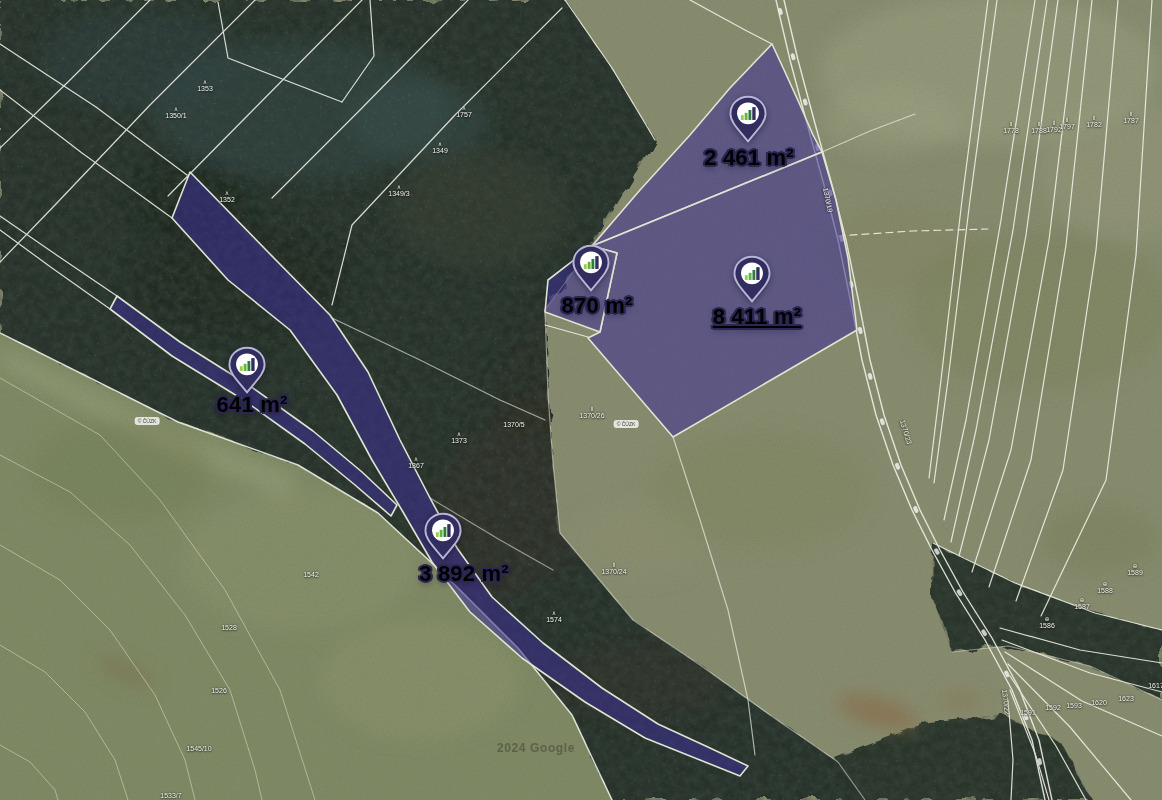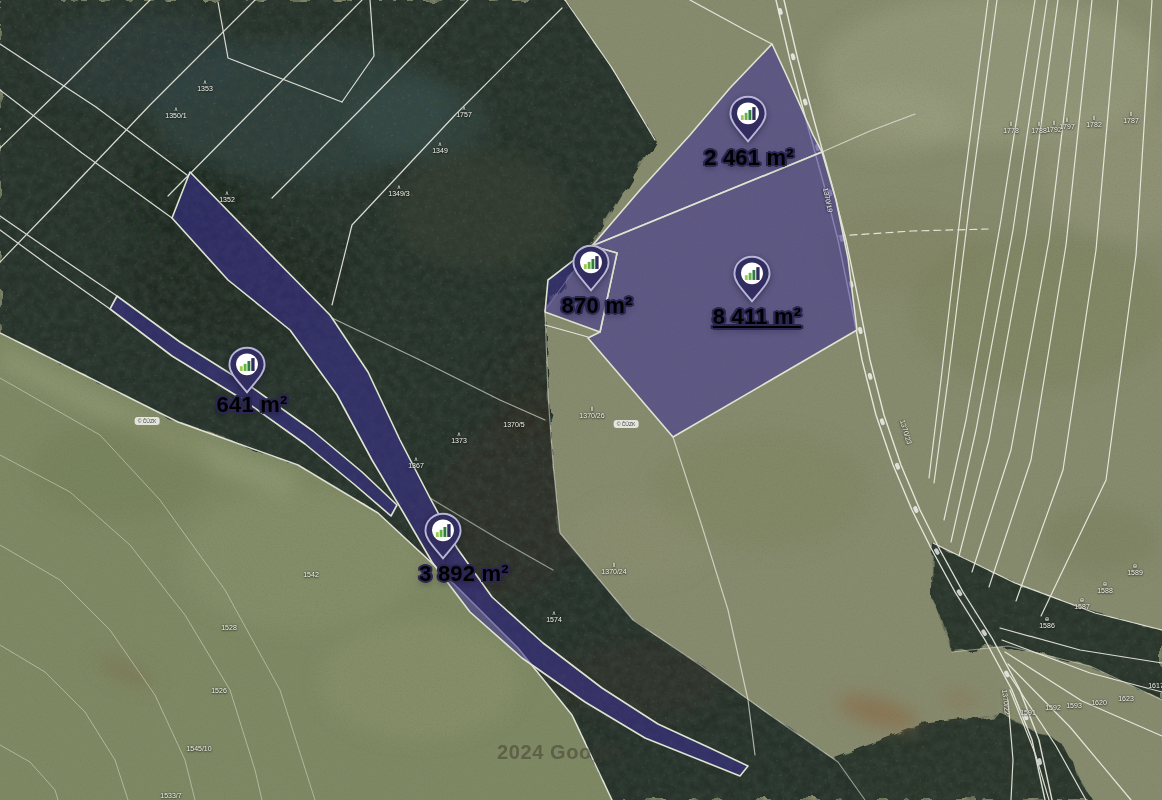--- a/index.html
+++ b/index.html
@@ -36,21 +36,21 @@
        0 3px 6px rgba(10,10,35,.5);
     pointer-events:none;
   }
   .badge{
     position:absolute;transform:translate(-50%,-50%);
     background:rgba(255,255,255,.78);border-radius:3px;padding:0 3px;
     font-size:5px;line-height:8px;color:#444;white-space:nowrap;pointer-events:none;
   }
   .watermark{
     position:absolute;left:497px;top:741px;
-    font-weight:700;font-size:20px;letter-spacing:.6px;
+    font-weight:700;font-size:12px;letter-spacing:.6px;
     color:rgba(62,56,48,.5);pointer-events:none;
   }
 </style>
 </head>
 <body>
 
 <div id="stage">
 
   <svg class="map-svg" width="1162" height="800" viewBox="0 0 1162 800">
     <defs>

